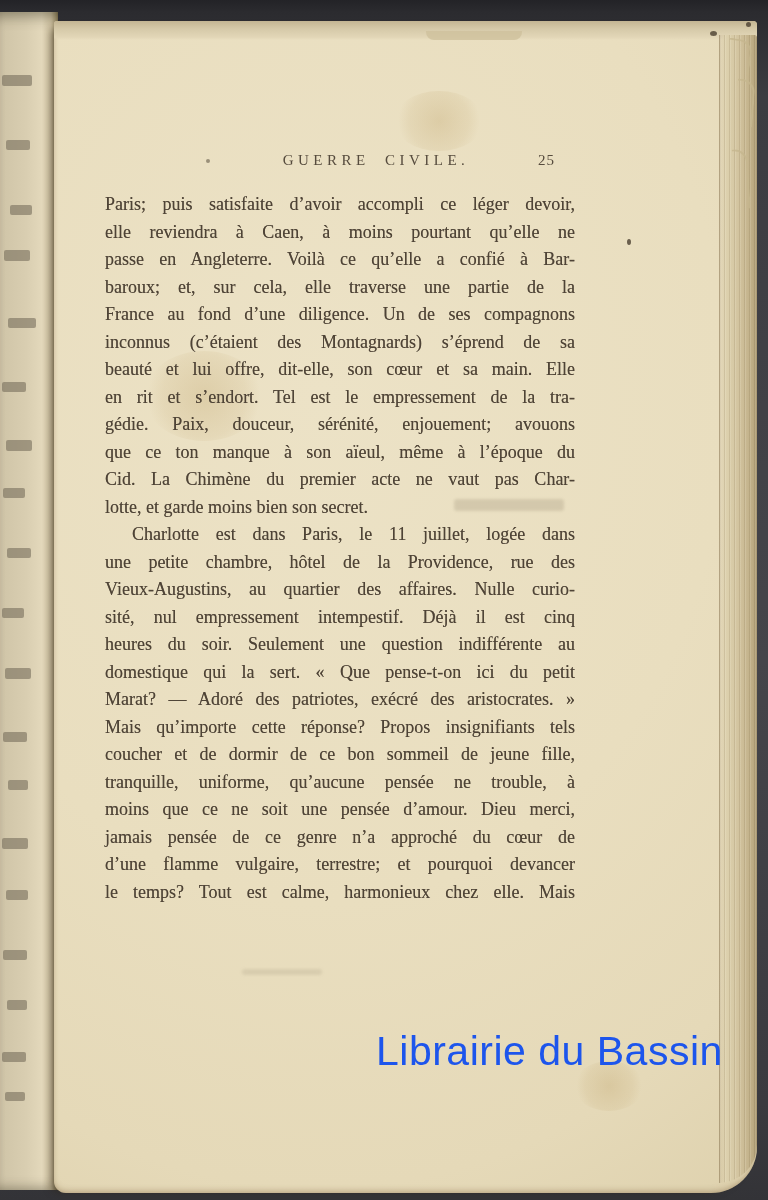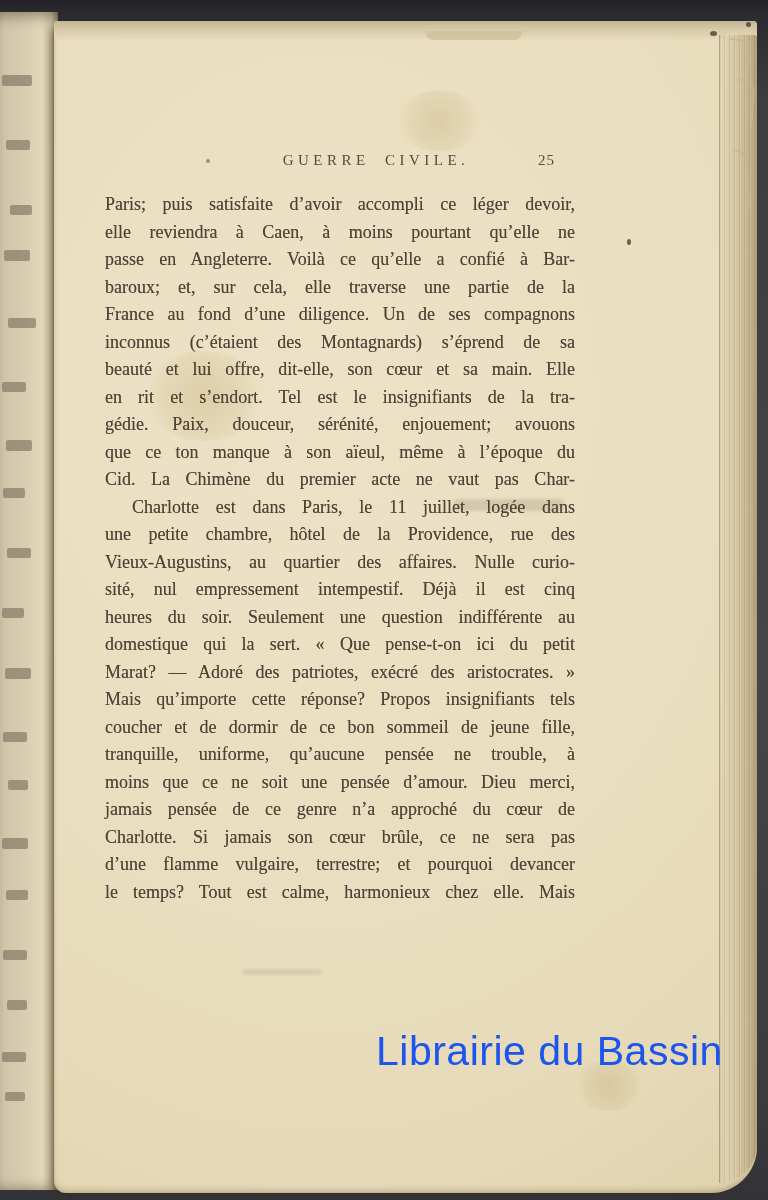--- a/index.html
+++ b/index.html
@@ -97,37 +97,37 @@
     </div>
 
     <div class="text-block">
         <div class="line">Paris; puis satisfaite d’avoir accompli ce léger devoir,</div>
         <div class="line">elle reviendra à Caen, à moins pourtant qu’elle ne</div>
         <div class="line">passe en Angleterre. Voilà ce qu’elle a confié à Bar-</div>
         <div class="line">baroux; et, sur cela, elle traverse une partie de la</div>
         <div class="line">France au fond d’une diligence. Un de ses compagnons</div>
         <div class="line">inconnus (c’étaient des Montagnards) s’éprend de sa</div>
         <div class="line">beauté et lui offre, dit-elle, son cœur et sa main. Elle</div>
-        <div class="line">en rit et s’endort. Tel est le insignifiants de la tra-</div>
+        <div class="line">en rit et s’endort. Tel est le empressement de la tra-</div>
         <div class="line">gédie. Paix, douceur, sérénité, enjouement; avouons</div>
         <div class="line">que ce ton manque à son aïeul, même à l’époque du</div>
         <div class="line">Cid. La Chimène du premier acte ne vaut pas Char-</div>
+        <div class="line last">lotte, et garde moins bien son secret.</div>
         <div class="line indent">Charlotte est dans Paris, le 11 juillet, logée dans</div>
         <div class="line">une petite chambre, hôtel de la Providence, rue des</div>
         <div class="line">Vieux-Augustins, au quartier des affaires. Nulle curio-</div>
         <div class="line">sité, nul empressement intempestif. Déjà il est cinq</div>
         <div class="line">heures du soir. Seulement une question indifférente au</div>
         <div class="line">domestique qui la sert. « Que pense-t-on ici du petit</div>
         <div class="line">Marat? — Adoré des patriotes, exécré des aristocrates. »</div>
         <div class="line">Mais qu’importe cette réponse? Propos insignifiants tels</div>
         <div class="line">coucher et de dormir de ce bon sommeil de jeune fille,</div>
         <div class="line">tranquille, uniforme, qu’aucune pensée ne trouble, à</div>
         <div class="line">moins que ce ne soit une pensée d’amour. Dieu merci,</div>
         <div class="line">jamais pensée de ce genre n’a approché du cœur de</div>
-        <div class="line">Charlotte. Si jamais son cœur brûle, ce ne sera pas</div>
         <div class="line">d’une flamme vulgaire, terrestre; et pourquoi devancer</div>
         <div class="line">le temps? Tout est calme, harmonieux chez elle. Mais</div>
       </div>
 
     <div class="watermark" style="color: rgb(29, 85, 236);">Librairie du Bassin</div>
   </div>
 
 </div>
 
 </body></html>

